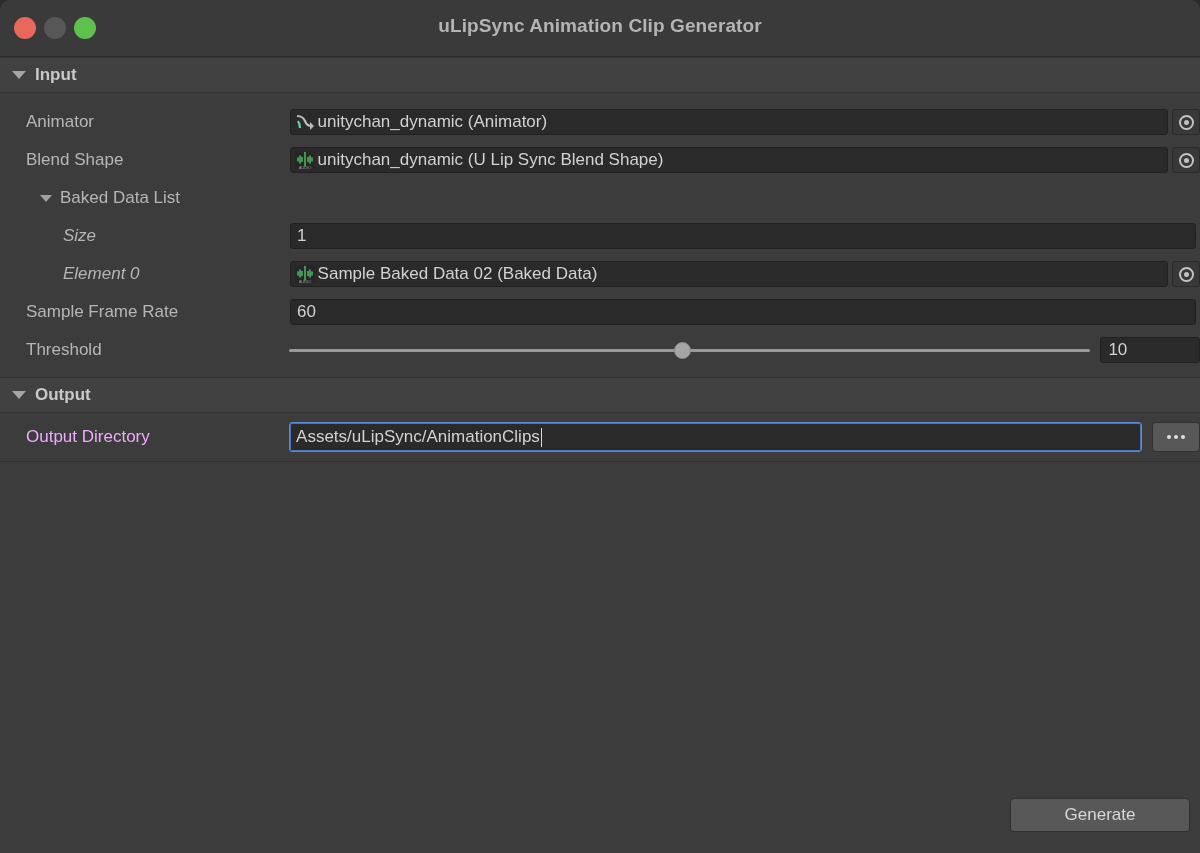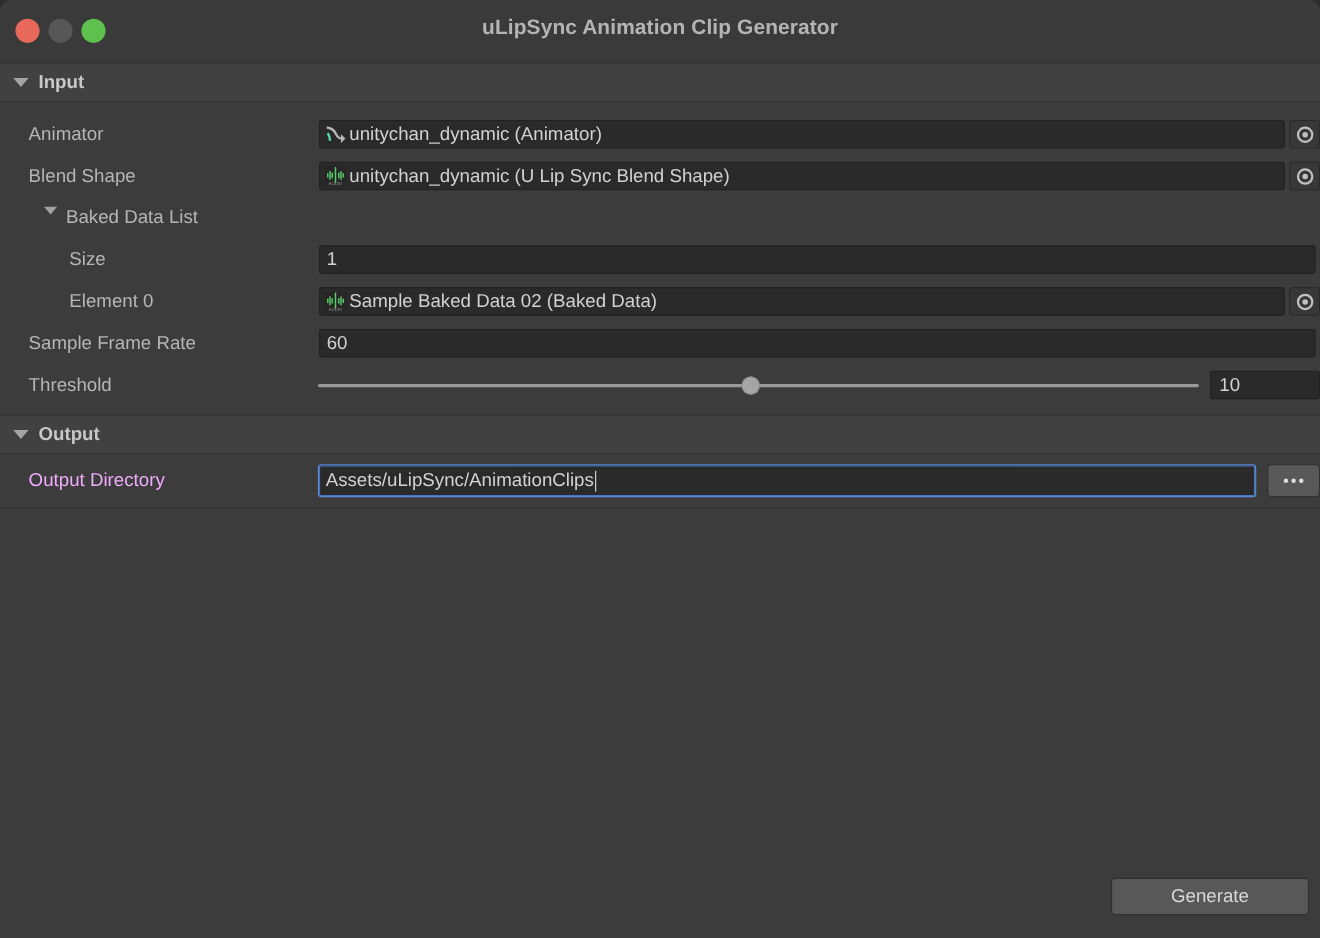--- a/index.html
+++ b/index.html
@@ -103,25 +103,26 @@
   }
   .row-label {
     width: 290px;
     box-sizing: border-box;
     padding-left: 26px;
     font-size: 17px;
     color: #b6b6b6;
     white-space: nowrap;
     overflow: hidden;
   }
-  .row-label.indent2 { padding-left: 63px; }
+  .row-label.indent2 { padding-left: 63px; font-style: italic; }
   .row-label.link { color: #f0abfc; }
 
   .sub-foldout {
     display: flex;
+    align-items: center;
     padding-left: 40px;
     font-size: 17px;
     color: #b6b6b6;
   }
   .sub-foldout .arrow-s {
     width: 0; height: 0;
     border-left: 6px solid transparent;
     border-right: 6px solid transparent;
     border-top: 7px solid #a0a0a0;
     margin-right: 8px;

